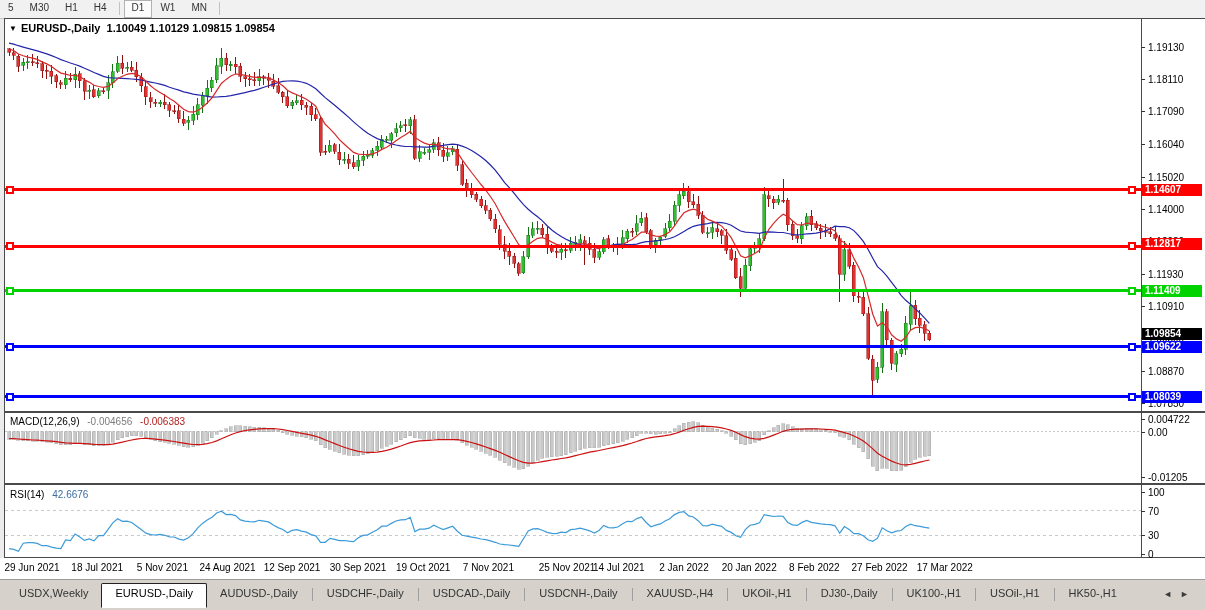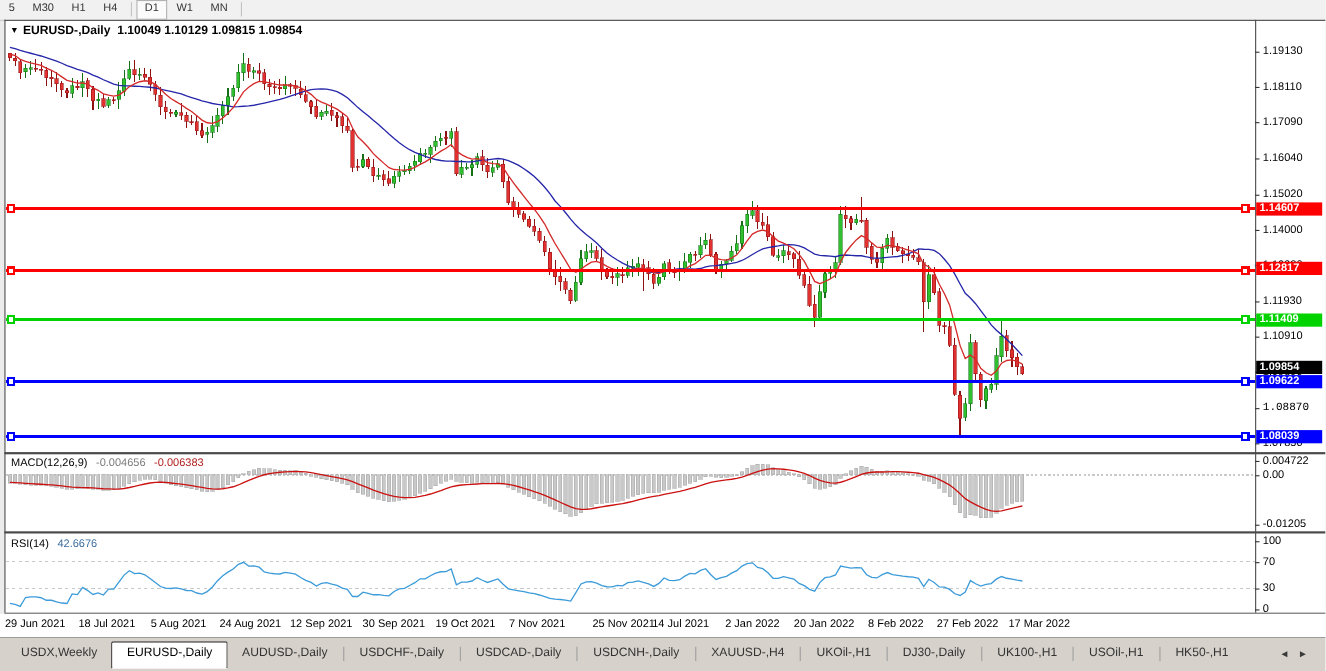--- a/index.html
+++ b/index.html
@@ -685,21 +685,21 @@
 <div class="frameline" style="left:4px;top:18px;width:1px;height:539px;"></div>
 <div class="frameline" style="left:1141px;top:18px;width:1px;height:539px;"></div>
 <div class="frameline" style="left:4px;top:411px;width:1201px;height:2px;"></div>
 <div class="frameline" style="left:4px;top:483px;width:1201px;height:2px;"></div>
 <div class="frameline" style="left:4px;top:557px;width:1201px;height:1px;"></div>
 
 <div id="axisstrip"></div>
 <div id="daterow">
     <div class="datelabel" style="left: 32px;">29 Jun 2021</div>
     <div class="datelabel" style="left: 97.2px;">18 Jul 2021</div>
-    <div class="datelabel" style="left: 162.4px;">5 Aug 2021</div>
+    <div class="datelabel" style="left: 162.4px;">5 Nov 2021</div>
     <div class="datelabel" style="left: 227.6px;">24 Aug 2021</div>
     <div class="datelabel" style="left: 292px;">12 Sep 2021</div>
     <div class="datelabel" style="left: 358px;">30 Sep 2021</div>
     <div class="datelabel" style="left: 423.2px;">19 Oct 2021</div>
     <div class="datelabel" style="left: 488.4px;">7 Nov 2021</div>
     <div class="datelabel" style="left: 567px;">25 Nov 2021</div>
     <div class="datelabel" style="left: 618.8px;">14 Jul 2021</div>
     <div class="datelabel" style="left: 684px;">2 Jan 2022</div>
     <div class="datelabel" style="left: 749.2px;">20 Jan 2022</div>
     <div class="datelabel" style="left: 814.4px;">8 Feb 2022</div>
@@ -728,21 +728,21 @@
 <div class="tick" style="top: 208.83px;">1.14000</div>
 <div class="tickdash" style="top: 241.006px;"></div>
 <div class="tick" style="top: 241.006px;">1.12980</div>
 <div class="tickdash" style="top: 274.129px;"></div>
 <div class="tick" style="top: 274.129px;">1.11930</div>
 <div class="tickdash" style="top: 306.306px;"></div>
 <div class="tick" style="top: 306.306px;">1.10910</div>
 <div class="tickdash" style="top: 338.483px;"></div>
 <div class="tick" style="top: 338.483px;">1.09890</div>
 <div class="tickdash" style="top: 370.659px;"></div>
-<div class="tick" style="top: 370.659px; font-family: Liberation Mono, monospace;">1.08870</div>
+<div class="tick" style="top: 370.659px;">1.08870</div>
 <div class="tickdash" style="top: 402.836px;"></div>
 <div class="tick" style="top: 402.836px;">1.07850</div>
 <div class="tickdash" style="top: 419px;"></div>
 <div class="tick" style="top: 419px;">0.004722</div>
 <div class="tickdash" style="top: 431.787px;"></div>
 <div class="tick" style="top: 431.787px;">0.00</div>
 <div class="tickdash" style="top: 477px;"></div>
 <div class="tick" style="top: 477px;">-0.01205</div>
 <div class="tickdash" style="top: 492px;"></div>
 <div class="tick" style="top: 492px;">100</div>

